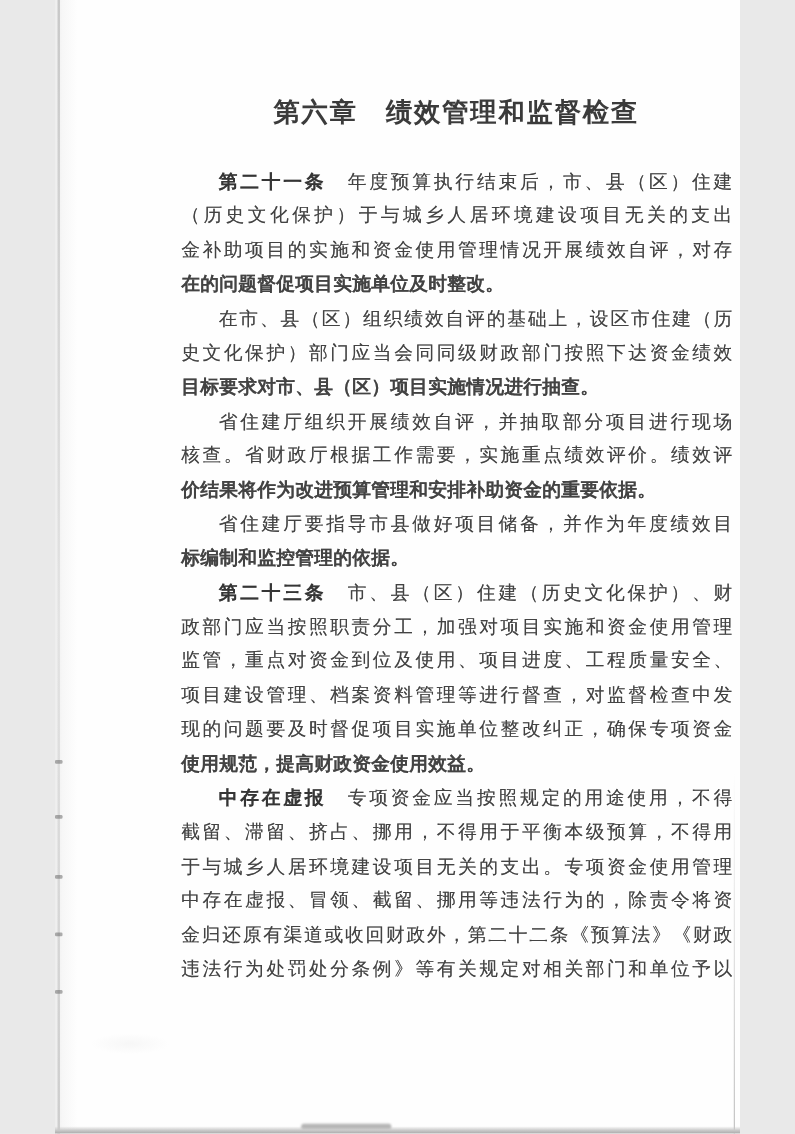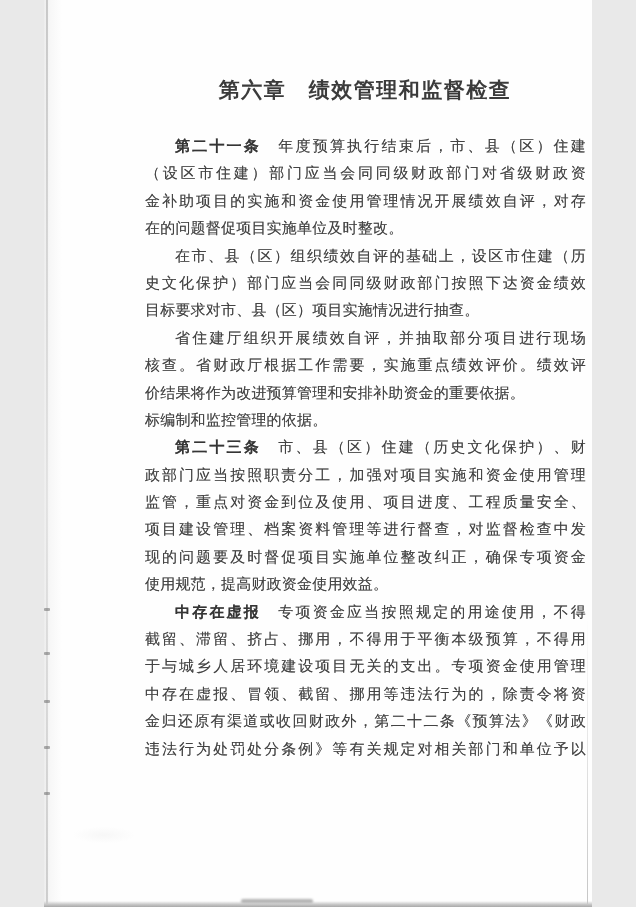--- a/index.html
+++ b/index.html
@@ -80,48 +80,49 @@
   .line {
     height: 27.4px;
     line-height: 27.4px;
     text-align: justify;
     text-align-last: justify;
     text-justify: inter-character;
     overflow: visible;
     white-space: normal;
   }
   .line.first { text-indent: 2em; }
-  .line.last  { text-align-last: left; }
+  .line.last  { text-align-last: left; font-weight: bold; }
   .line b { font-weight: 700; color: #353535; }
 </style>
 </head>
 <body>
 
 <div class="page">
 
   <div class="scan-left-line"></div>
   <div class="scan-tick" style="top: 608px;"></div>
   <div class="scan-tick" style="top: 652px;"></div>
   <div class="scan-tick" style="top: 700px;"></div>
   <div class="scan-tick" style="top: 746px;"></div>
   <div class="scan-tick" style="top: 792px;"></div>
 
   <h1 class="title">第六章　绩效管理和监督检查</h1>
 
   <div class="body-text">
       <div class="line first"><b>第二十一条</b>　年度预算执行结束后，市、县（区）住建</div>
-      <div class="line">（设区市住建）部门应当会同同级财政部门对省级财政资</div>
+      <div class="line">（历史文化保护）于与城乡人居环境建设项目无关的支出</div>
       <div class="line">金补助项目的实施和资金使用管理情况开展绩效自评，对存</div>
       <div class="line last">在的问题督促项目实施单位及时整改。</div>
       <div class="line first">在市、县（区）组织绩效自评的基础上，设区市住建（历</div>
       <div class="line">史文化保护）部门应当会同同级财政部门按照下达资金绩效</div>
       <div class="line last">目标要求对市、县（区）项目实施情况进行抽查。</div>
       <div class="line first">省住建厅组织开展绩效自评，并抽取部分项目进行现场</div>
       <div class="line">核查。省财政厅根据工作需要，实施重点绩效评价。绩效评</div>
       <div class="line last">价结果将作为改进预算管理和安排补助资金的重要依据。</div>
+      <div class="line first">省住建厅要指导市县做好项目储备，并作为年度绩效目</div>
       <div class="line last">标编制和监控管理的依据。</div>
       <div class="line first"><b>第二十三条</b>　市、县（区）住建（历史文化保护）、财</div>
       <div class="line">政部门应当按照职责分工，加强对项目实施和资金使用管理</div>
       <div class="line">监管，重点对资金到位及使用、项目进度、工程质量安全、</div>
       <div class="line">项目建设管理、档案资料管理等进行督查，对监督检查中发</div>
       <div class="line">现的问题要及时督促项目实施单位整改纠正，确保专项资金</div>
       <div class="line last">使用规范，提高财政资金使用效益。</div>
       <div class="line first"><b>中存在虚报</b>　专项资金应当按照规定的用途使用，不得</div>
       <div class="line">截留、滞留、挤占、挪用，不得用于平衡本级预算，不得用</div>
       <div class="line">于与城乡人居环境建设项目无关的支出。专项资金使用管理</div>

